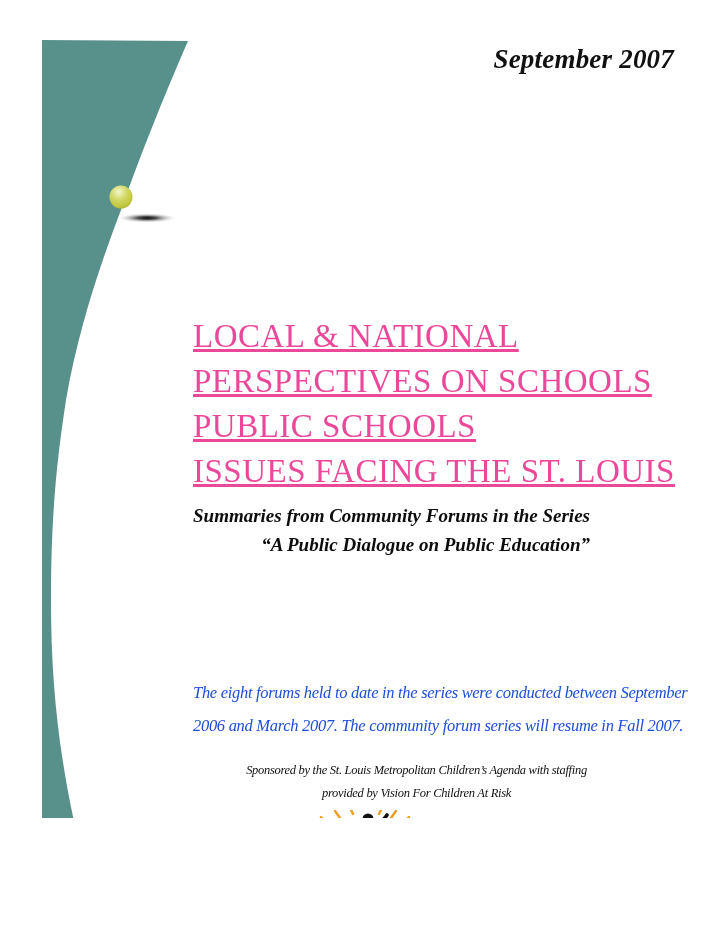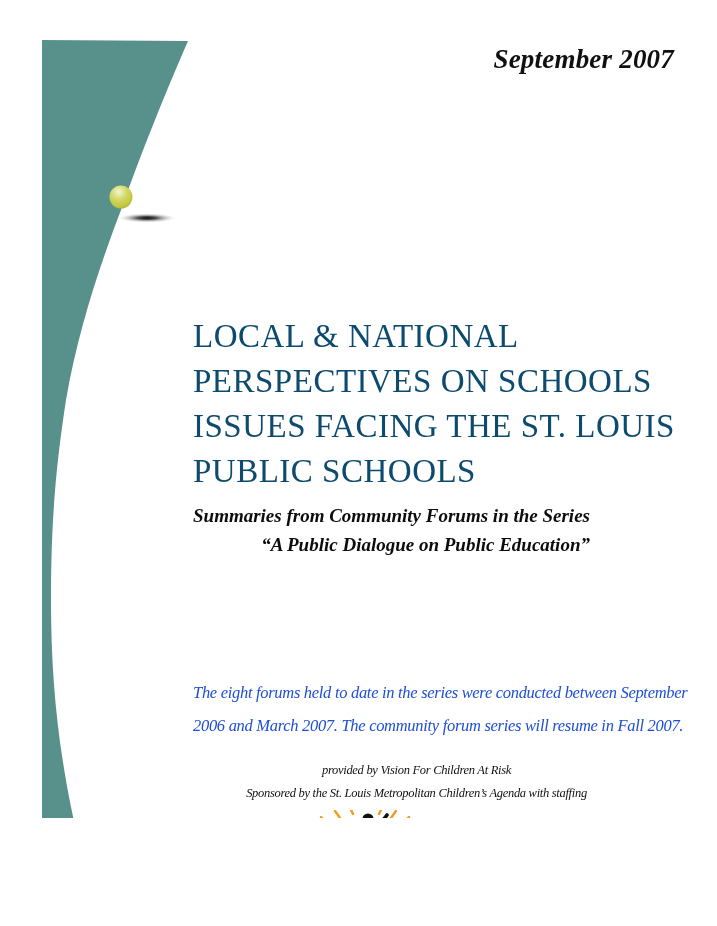--- a/index.html
+++ b/index.html
@@ -8,22 +8,22 @@
     overflow:hidden; font-family:"Liberation Serif", serif; color:#0c0c0c;
   }
   .decor { position:absolute; left:0; top:0; }
   .date {
     position:absolute; top:44px; right:43px;
     font-size:27px; font-style:italic; font-weight:600; color:#101010;
     letter-spacing:0.2px;
   }
   .title {
     position:absolute; left:193px; top:314px;
-    color:#0c4a6e; font-size:33px; line-height:45px; letter-spacing:0.5px;
-    font-weight:normal; white-space:nowrap;
+    color:#ec4899; font-size:33px; line-height:45px; letter-spacing:0.5px;
+    font-weight:normal; white-space:nowrap;text-decoration:underline;
   }
   .subtitle {
     position:absolute; left:193px; top:501px;
     font-size:19px; font-style:italic; font-weight:700; line-height:29px;
     color:#0c0c0c; white-space:nowrap;text-align:right;
   }
   .bodytext {
     position:absolute; left:193px; top:677px;
     font-size:16.5px; font-style:italic; line-height:32.5px;
     letter-spacing:-0.3px; color:#1d4ed8; white-space:nowrap;
@@ -76,37 +76,37 @@
              C51,690 60,770 85,868 L42,870 Z" fill="#58908c"></path>
     <ellipse cx="147" cy="218" rx="30" ry="5" fill="url(#shadowGrad)"></ellipse>
     <circle cx="121" cy="197" r="11.5" fill="url(#ballGrad)"></circle>
   </svg>
 
   <div class="date">September 2007</div>
 
   <div class="title">
     <div>LOCAL &amp; NATIONAL</div>
     <div>PERSPECTIVES ON SCHOOLS</div>
+    <div>PUBLIC SCHOOLS</div>
     <div>ISSUES FACING THE ST. LOUIS</div>
-    <div>PUBLIC SCHOOLS</div>
   </div>
 
   <div class="subtitle">
     <div>Summaries from Community Forums in the Series</div>
     <div>“A Public Dialogue on Public Education”</div>
   </div>
 
   <div class="bodytext">
     <div>The eight forums held to date in the series were conducted between September</div>
     <div>2006 and March 2007. The community forum series will resume in Fall 2007.</div>
   </div>
 
   <div class="sponsor">
+    <div>Sponsored by the St. Louis Metropolitan Children’s Agenda with staffing</div>
     <div>provided by Vision For Children At Risk</div>
-    <div>Sponsored by the St. Louis Metropolitan Children’s Agenda with staffing</div>
   </div>
 
   <div class="logo logo1">
     <svg width="126" height="48" viewBox="0 0 126 48">
       <g stroke="#f09c1e" stroke-width="2.4" stroke-linecap="round">
         <line x1="19" y1="26" x2="10" y2="20"></line>
         <line x1="27" y1="15" x2="20" y2="7"></line>
         <line x1="39" y1="8" x2="34" y2="1"></line>
         <line x1="52" y1="4" x2="50" y2="0"></line>
         <line x1="78" y1="4" x2="80" y2="0"></line>

